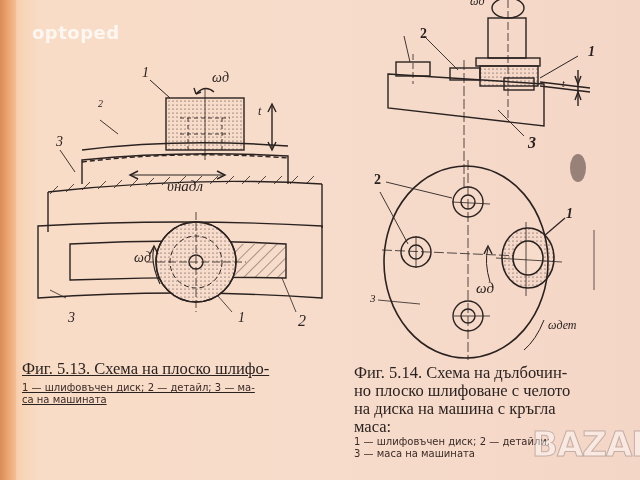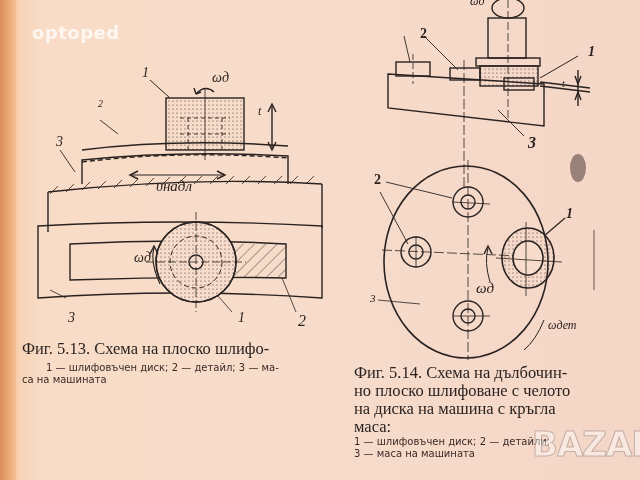--- a/index.html
+++ b/index.html
@@ -135,40 +135,40 @@
     <ellipse cx="578" cy="168" rx="8" ry="14" fill="#4a3a38" stroke="none" opacity="0.55"></ellipse>
     <line x1="594" y1="230" x2="594" y2="290" stroke-width="1.2" opacity="0.6"></line>
   </g>
 </svg>
 
 <span class="fig-label" style="position:absolute;left:142px;top:65px;">1</span>
 <span class="fig-label" style="position:absolute;left:212px;top:70px;">ωд</span>
 <span class="fig-label" style="position:absolute;left:98px;top:98px;font-size:10px;">2</span>
 <span class="fig-label" style="position:absolute;left:56px;top:134px;">3</span>
 <span class="fig-label" style="position:absolute;left:258px;top:104px;font-size:12px;">t</span>
-<span class="fig-label" style="position:absolute;left:156px;top:178px;font-size:15px;">υнадл</span>
+<span class="fig-label" style="position:absolute;left:167px;top:178px;font-size:15px;">υнадл</span>
 <span class="fig-label" style="position:absolute;left:134px;top:250px;">ωд</span>
 <span class="fig-label" style="position:absolute;left:238px;top:310px;">1</span>
 <span class="fig-label" style="position:absolute;left:298px;top:312px;font-size:16px;">2</span>
 <span class="fig-label" style="position:absolute;left:68px;top:310px;">3</span>
 
 <span class="fig-label" style="position:absolute;left:470px;top:-6px;font-size:12px;">ωд</span>
 <span class="fig-label" style="position:absolute;left:420px;top:26px;font-weight:bold;font-style:normal;">2</span>
 <span class="fig-label" style="position:absolute;left:588px;top:44px;font-weight:bold;">1</span>
 <span class="fig-label" style="position:absolute;left:562px;top:78px;font-size:10px;">t</span>
 <span class="fig-label" style="position:absolute;left:528px;top:134px;font-weight:bold;font-size:16px;">3</span>
 <span class="fig-label" style="position:absolute;left:374px;top:172px;font-weight:bold;font-style:normal;">2</span>
 <span class="fig-label" style="position:absolute;left:566px;top:206px;font-weight:bold;">1</span>
 <span class="fig-label" style="position:absolute;left:476px;top:280px;font-size:15px;">ωд</span>
 <span class="fig-label" style="position:absolute;left:370px;top:292px;font-size:11px;">3</span>
 <span class="fig-label" style="position:absolute;left:548px;top:318px;font-size:12px;">ωдет</span>
 
-<div class="caption" style="left:22px;top:340px;width:310px;">
+<div class="caption" style="left:22px;top:360px;width:310px;text-decoration:underline;">
   <div class="cap-title">Фиг. 5.13. Схема на плоско шлифо-</div>
-  <div class="cap-legend" style="margin-top:4px;margin-left:24px;">1 — шлифовъчен диск; 2 — детайл; 3 — ма-</div>
+  <div class="cap-legend" style="margin-top:4px;">1 — шлифовъчен диск; 2 — детайл; 3 — ма-</div>
   <div class="cap-legend">са на машината</div>
 </div>
 
 <div class="caption" style="left:354px;top:364px;width:290px;">
   <div class="cap-title">Фиг. 5.14. Схема на дълбочин-</div>
   <div class="cap-title">но плоско шлифоване с челото</div>
   <div class="cap-title">на диска на машина с кръгла</div>
   <div class="cap-title">маса:</div>
   <div class="cap-legend">1 — шлифовъчен диск; 2 — детайли;</div>
   <div class="cap-legend">3 — маса на машината</div>

